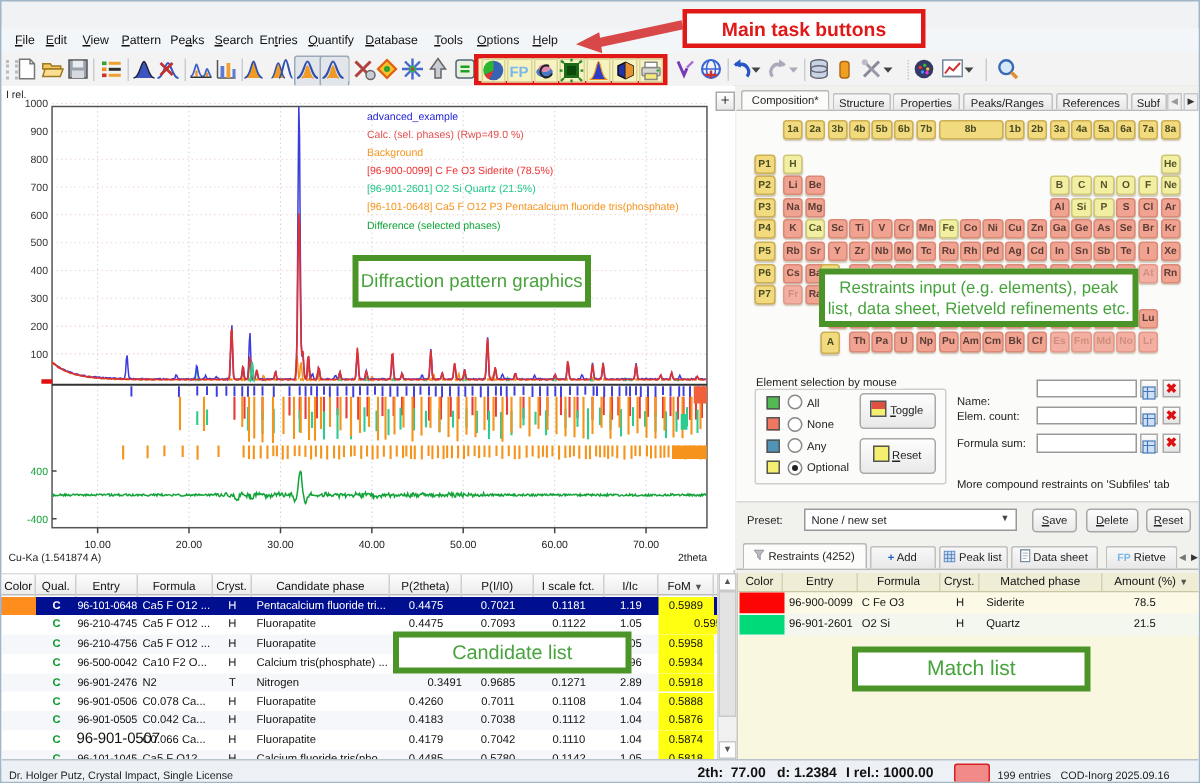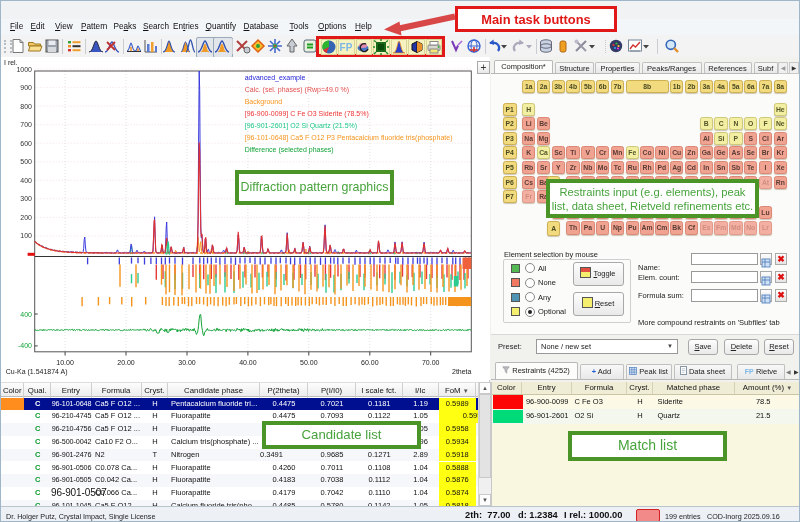--- a/index.html
+++ b/index.html
@@ -844,21 +844,21 @@
       <div style="position:absolute;left:355px;top:0;width:46.6px;text-align:center">0.1164</div>
       <div style="position:absolute;left:401.6px;top:0;width:36px;text-align:center">0.96</div>
       <div style="position:absolute;left:437.6px;top:0;width:37.4px;height:12.8px;text-align:center;background:#ffff12;color:#111">0.5934</div>
     </div>
     <div style="position:absolute;left:0;top:447.7px;width:477px;height:12.8px;background:#f6f7fa;color:#111;font-size:7.5px;line-height:12.8px">
       <div style="position:absolute;left:23.4px;top:0;width:26.6px;text-align:center;color:#0b9a2e;font-weight:bold">C</div>
       <div style="position:absolute;left:50px;top:0;width:41px;text-align:center;white-space:nowrap;font-size:7.2px;letter-spacing:-0.1px">96-901-2476</div>
       <div style="position:absolute;left:94px;top:0;width:46px;overflow:hidden;white-space:nowrap">N2</div>
       <div style="position:absolute;left:140.6px;top:0;width:26.6px;text-align:center">T</div>
       <div style="position:absolute;left:170px;top:0;width:89px;overflow:hidden;white-space:nowrap">Nitrogen</div>
-      <div style="position:absolute;left:259px;top:0;width:48px;text-align:left">0.3491</div>
+      <div style="position:absolute;left:259px;top:0;width:48px;text-align:right">0.3491</div>
       <div style="position:absolute;left:307px;top:0;width:48px;text-align:center">0.9685</div>
       <div style="position:absolute;left:355px;top:0;width:46.6px;text-align:center">0.1271</div>
       <div style="position:absolute;left:401.6px;top:0;width:36px;text-align:center">2.89</div>
       <div style="position:absolute;left:437.6px;top:0;width:37.4px;height:12.8px;text-align:center;background:#ffff12;color:#111">0.5918</div>
     </div>
     <div style="position:absolute;left:0;top:460.5px;width:477px;height:12.8px;background:#ffffff;color:#111;font-size:7.5px;line-height:12.8px">
       <div style="position:absolute;left:23.4px;top:0;width:26.6px;text-align:center;color:#0b9a2e;font-weight:bold">C</div>
       <div style="position:absolute;left:50px;top:0;width:41px;text-align:center;white-space:nowrap;font-size:7.2px;letter-spacing:-0.1px">96-901-0506</div>
       <div style="position:absolute;left:94px;top:0;width:46px;overflow:hidden;white-space:nowrap">C0.078 Ca...</div>
       <div style="position:absolute;left:140.6px;top:0;width:26.6px;text-align:center">H</div>

